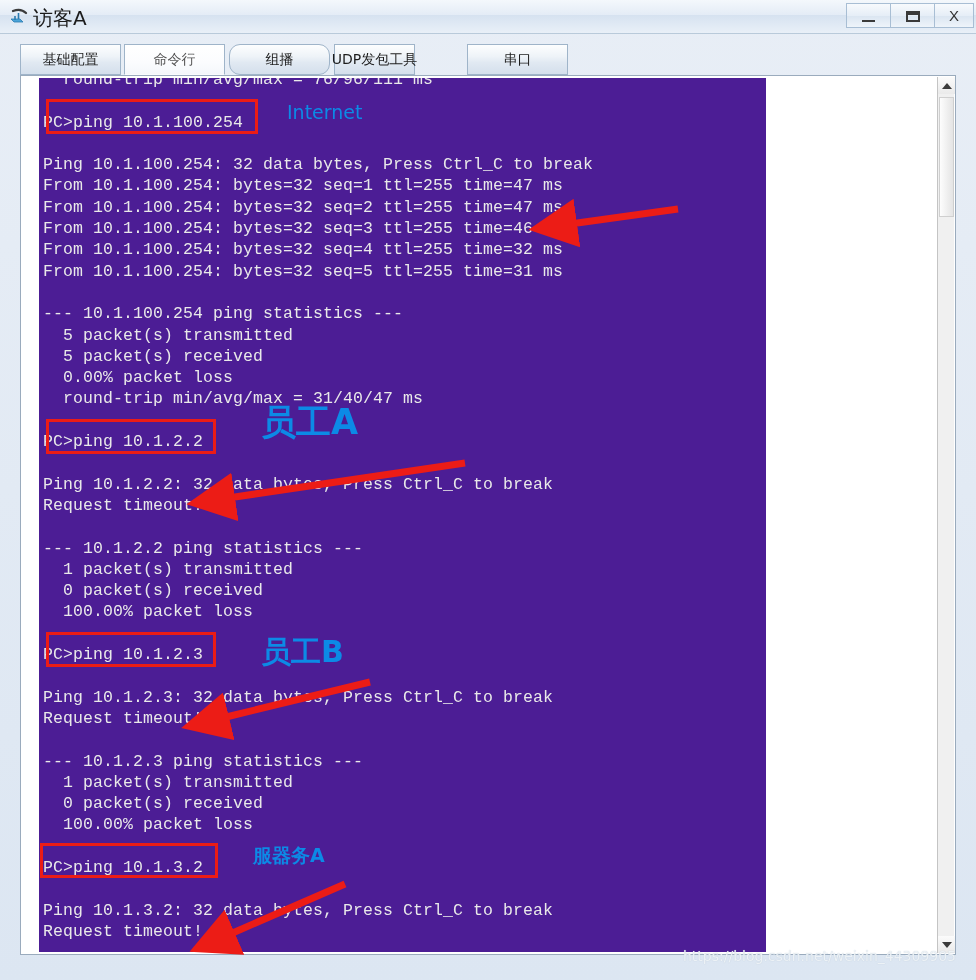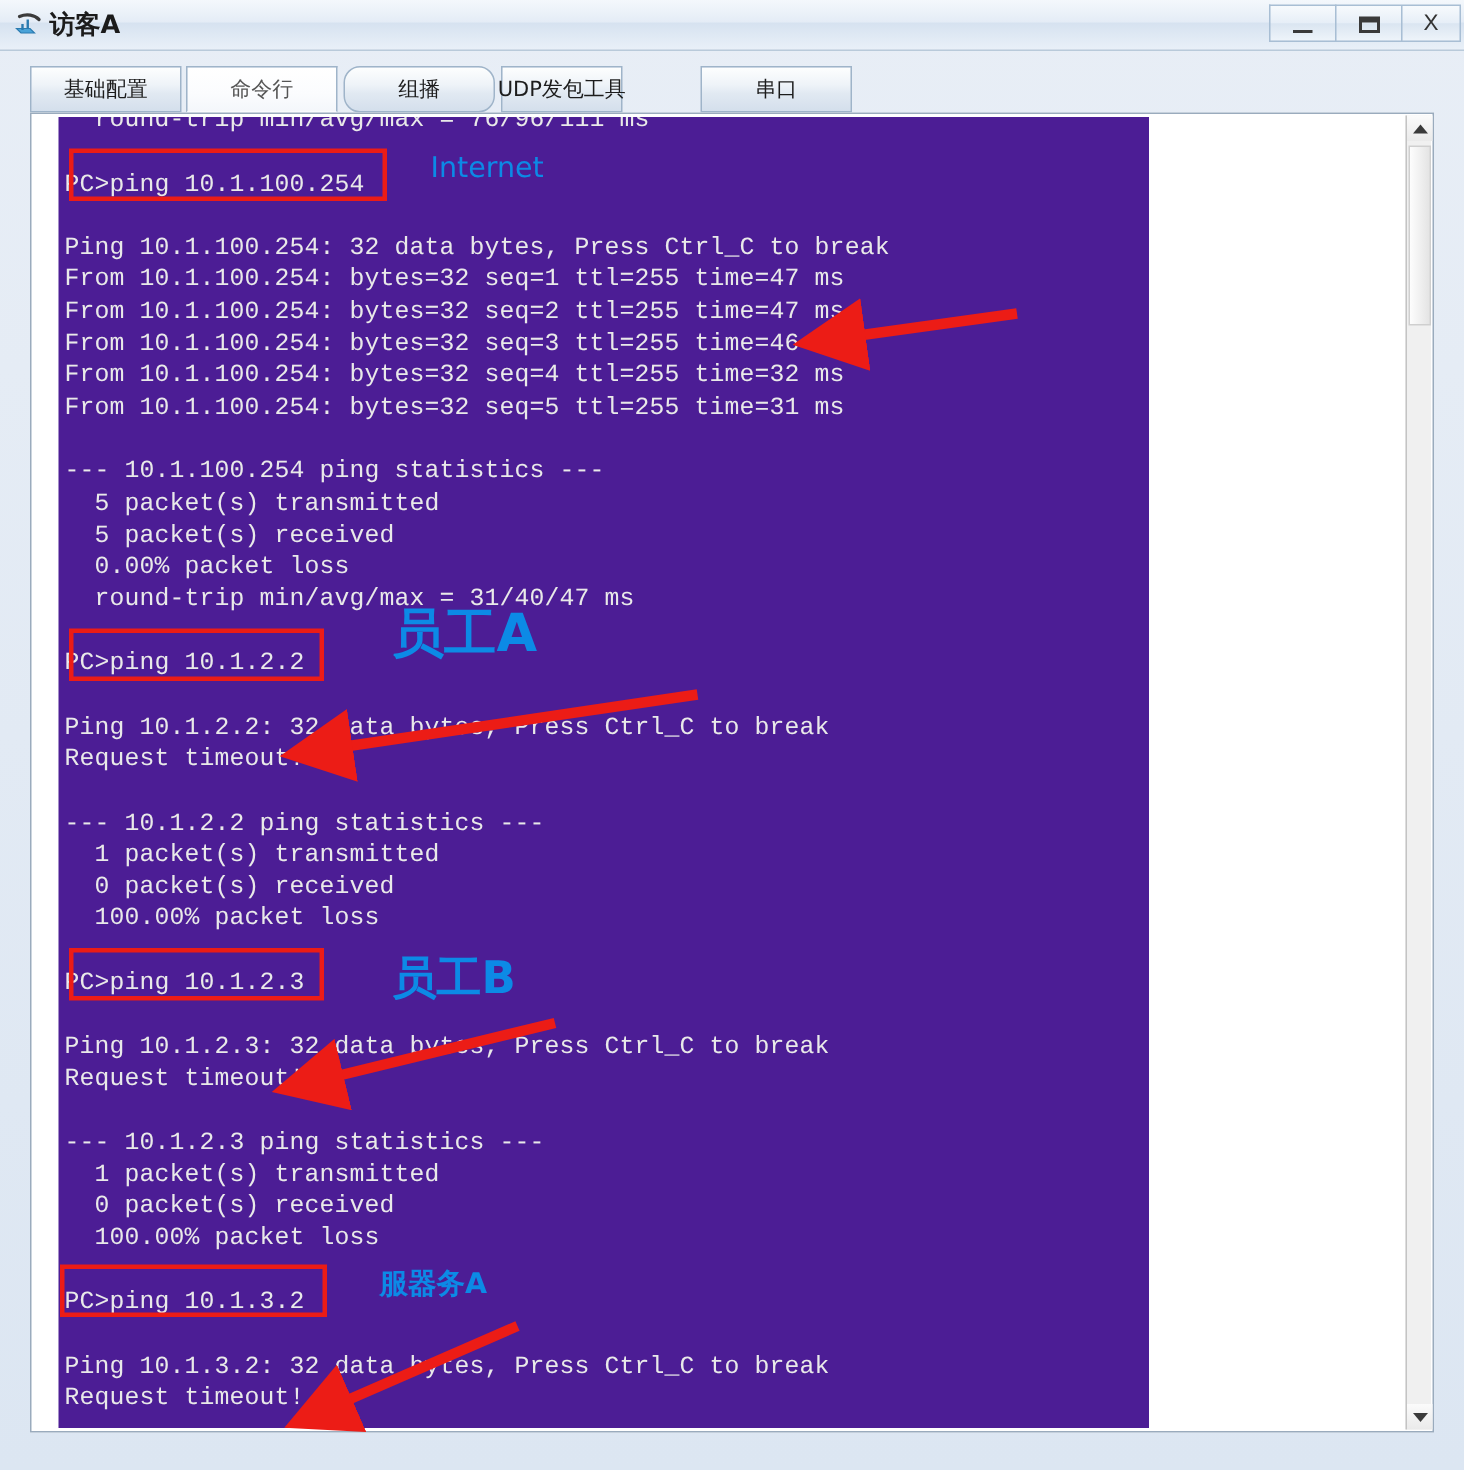--- a/index.html
+++ b/index.html
@@ -33,22 +33,22 @@
     box-sizing: border-box;
   }
   #title-icon {
     position: absolute;
     left: 9px; top: 7px;
     width: 20px; height: 20px;
   }
   #title-text {
     position: absolute;
     left: 33px; top: 5px;
-    font-size: 17px;
-    font-weight: bold;
+    font-size: 20px;
+    font-weight: normal;
     color: #1b1b1b;
     font-family: "DejaVu Sans", sans-serif;
     letter-spacing: 0px;
     white-space: nowrap;
     text-align: center;
   }
   .win-btn {
     position: absolute;
     top: 3px;
     width: 44px; height: 25px;
@@ -330,14 +330,15 @@
       <line x1="678" y1="209" x2="570" y2="224" stroke="#ec1c16" stroke-width="7" marker-end="url(#ah)"></line>
 
       <line x1="465" y1="463" x2="228" y2="498" stroke="#ec1c16" stroke-width="7" marker-end="url(#ah)"></line>
 
       <line x1="370" y1="682" x2="222" y2="718" stroke="#ec1c16" stroke-width="7" marker-end="url(#ah)"></line>
 
       <line x1="345" y1="884" x2="228" y2="935" stroke="#ec1c16" stroke-width="7" marker-end="url(#ah)"></line>
     </svg>
   </div>
 
+  <div id="watermark">https://blog.csdn.net/weixin_44309905</div>
 
 </div>
 
 </body></html>

